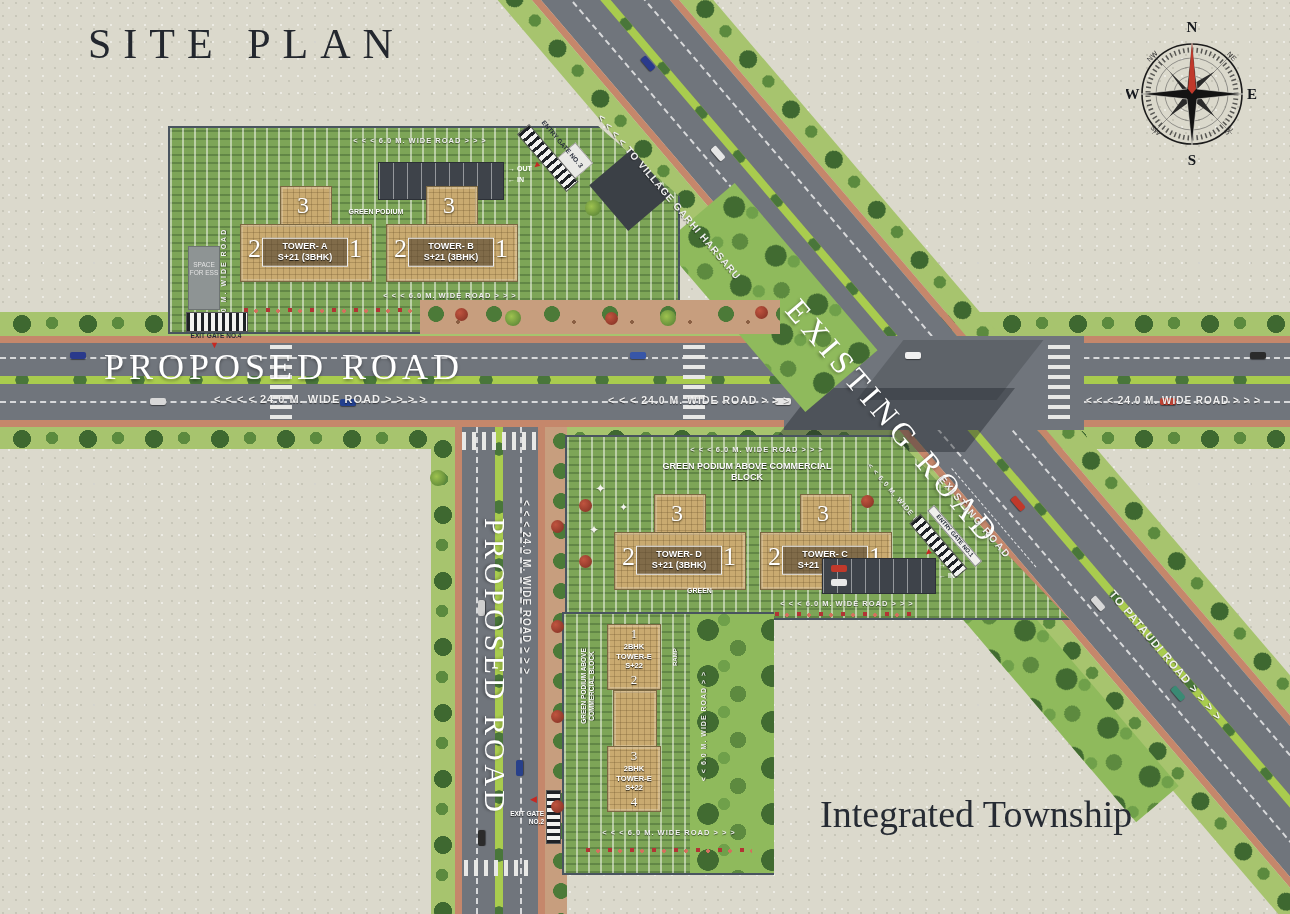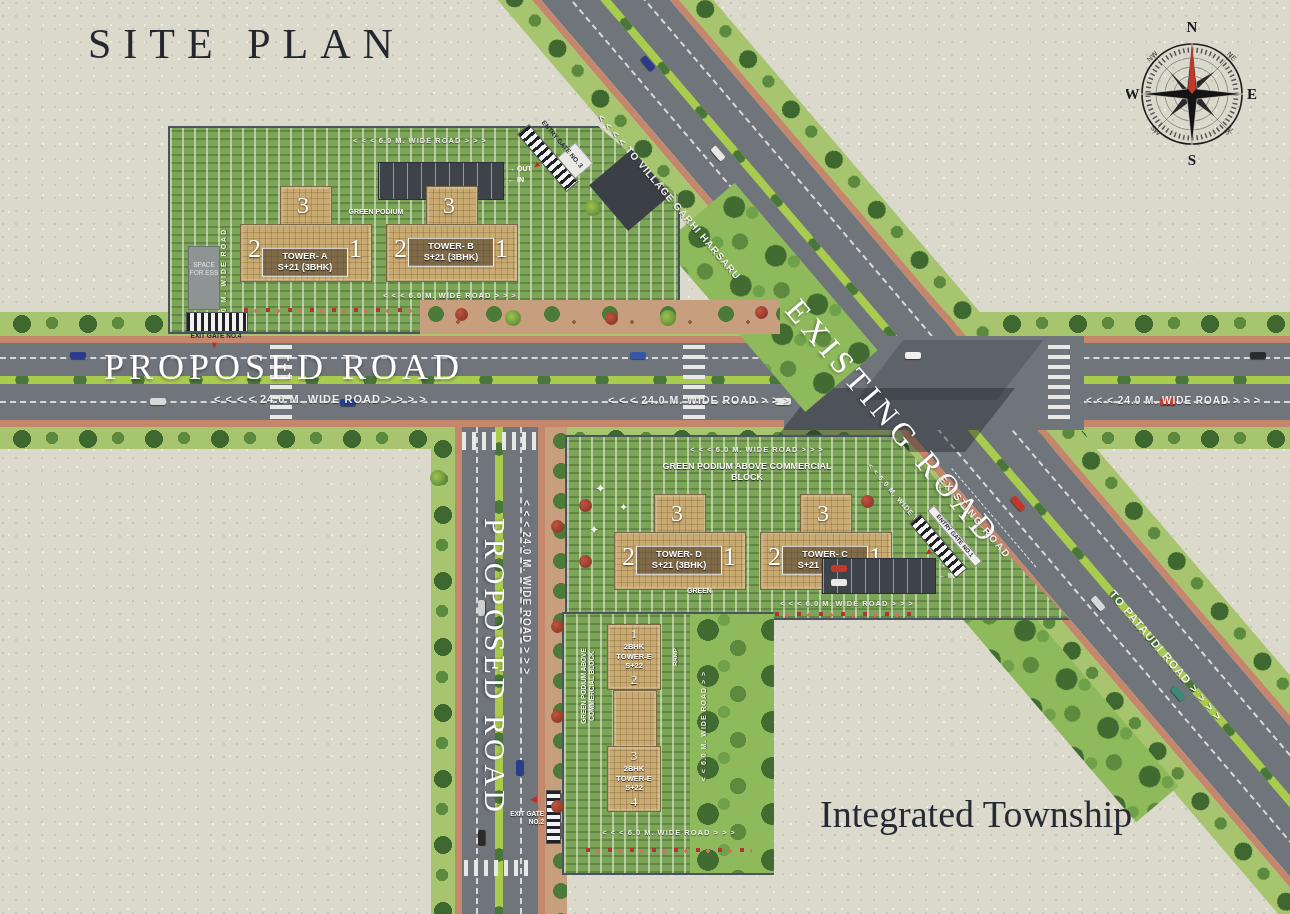--- a/index.html
+++ b/index.html
@@ -155,21 +155,21 @@
       <span>←</span>
       <span>IN</span>
     </div>
 
     <div class="assembly" style="left:70px;top:58px;">
       <div class="wingT twr"></div>
       <div class="slab twr"></div>
       <div class="wnum" style="left:57px;top:6px;font-size:24px;">3</div>
       <div class="wnum" style="left:8px;top:48px;font-size:26px;">2</div>
       <div class="wnum" style="right:8px;top:48px;font-size:26px;">1</div>
-      <div class="tlabel" style="top:76px;">
+      <div class="tlabel" style="top:66px;">
         <span>TOWER- A</span><br>
         <span>S+21 (3BHK)</span>
       </div>
     </div>
 
     <div class="assembly" style="left:216px;top:58px;">
       <div class="wingT twr"></div>
       <div class="slab twr"></div>
       <div class="wnum" style="left:57px;top:6px;font-size:24px;">3</div>
       <div class="wnum" style="left:8px;top:48px;font-size:26px;">2</div>

